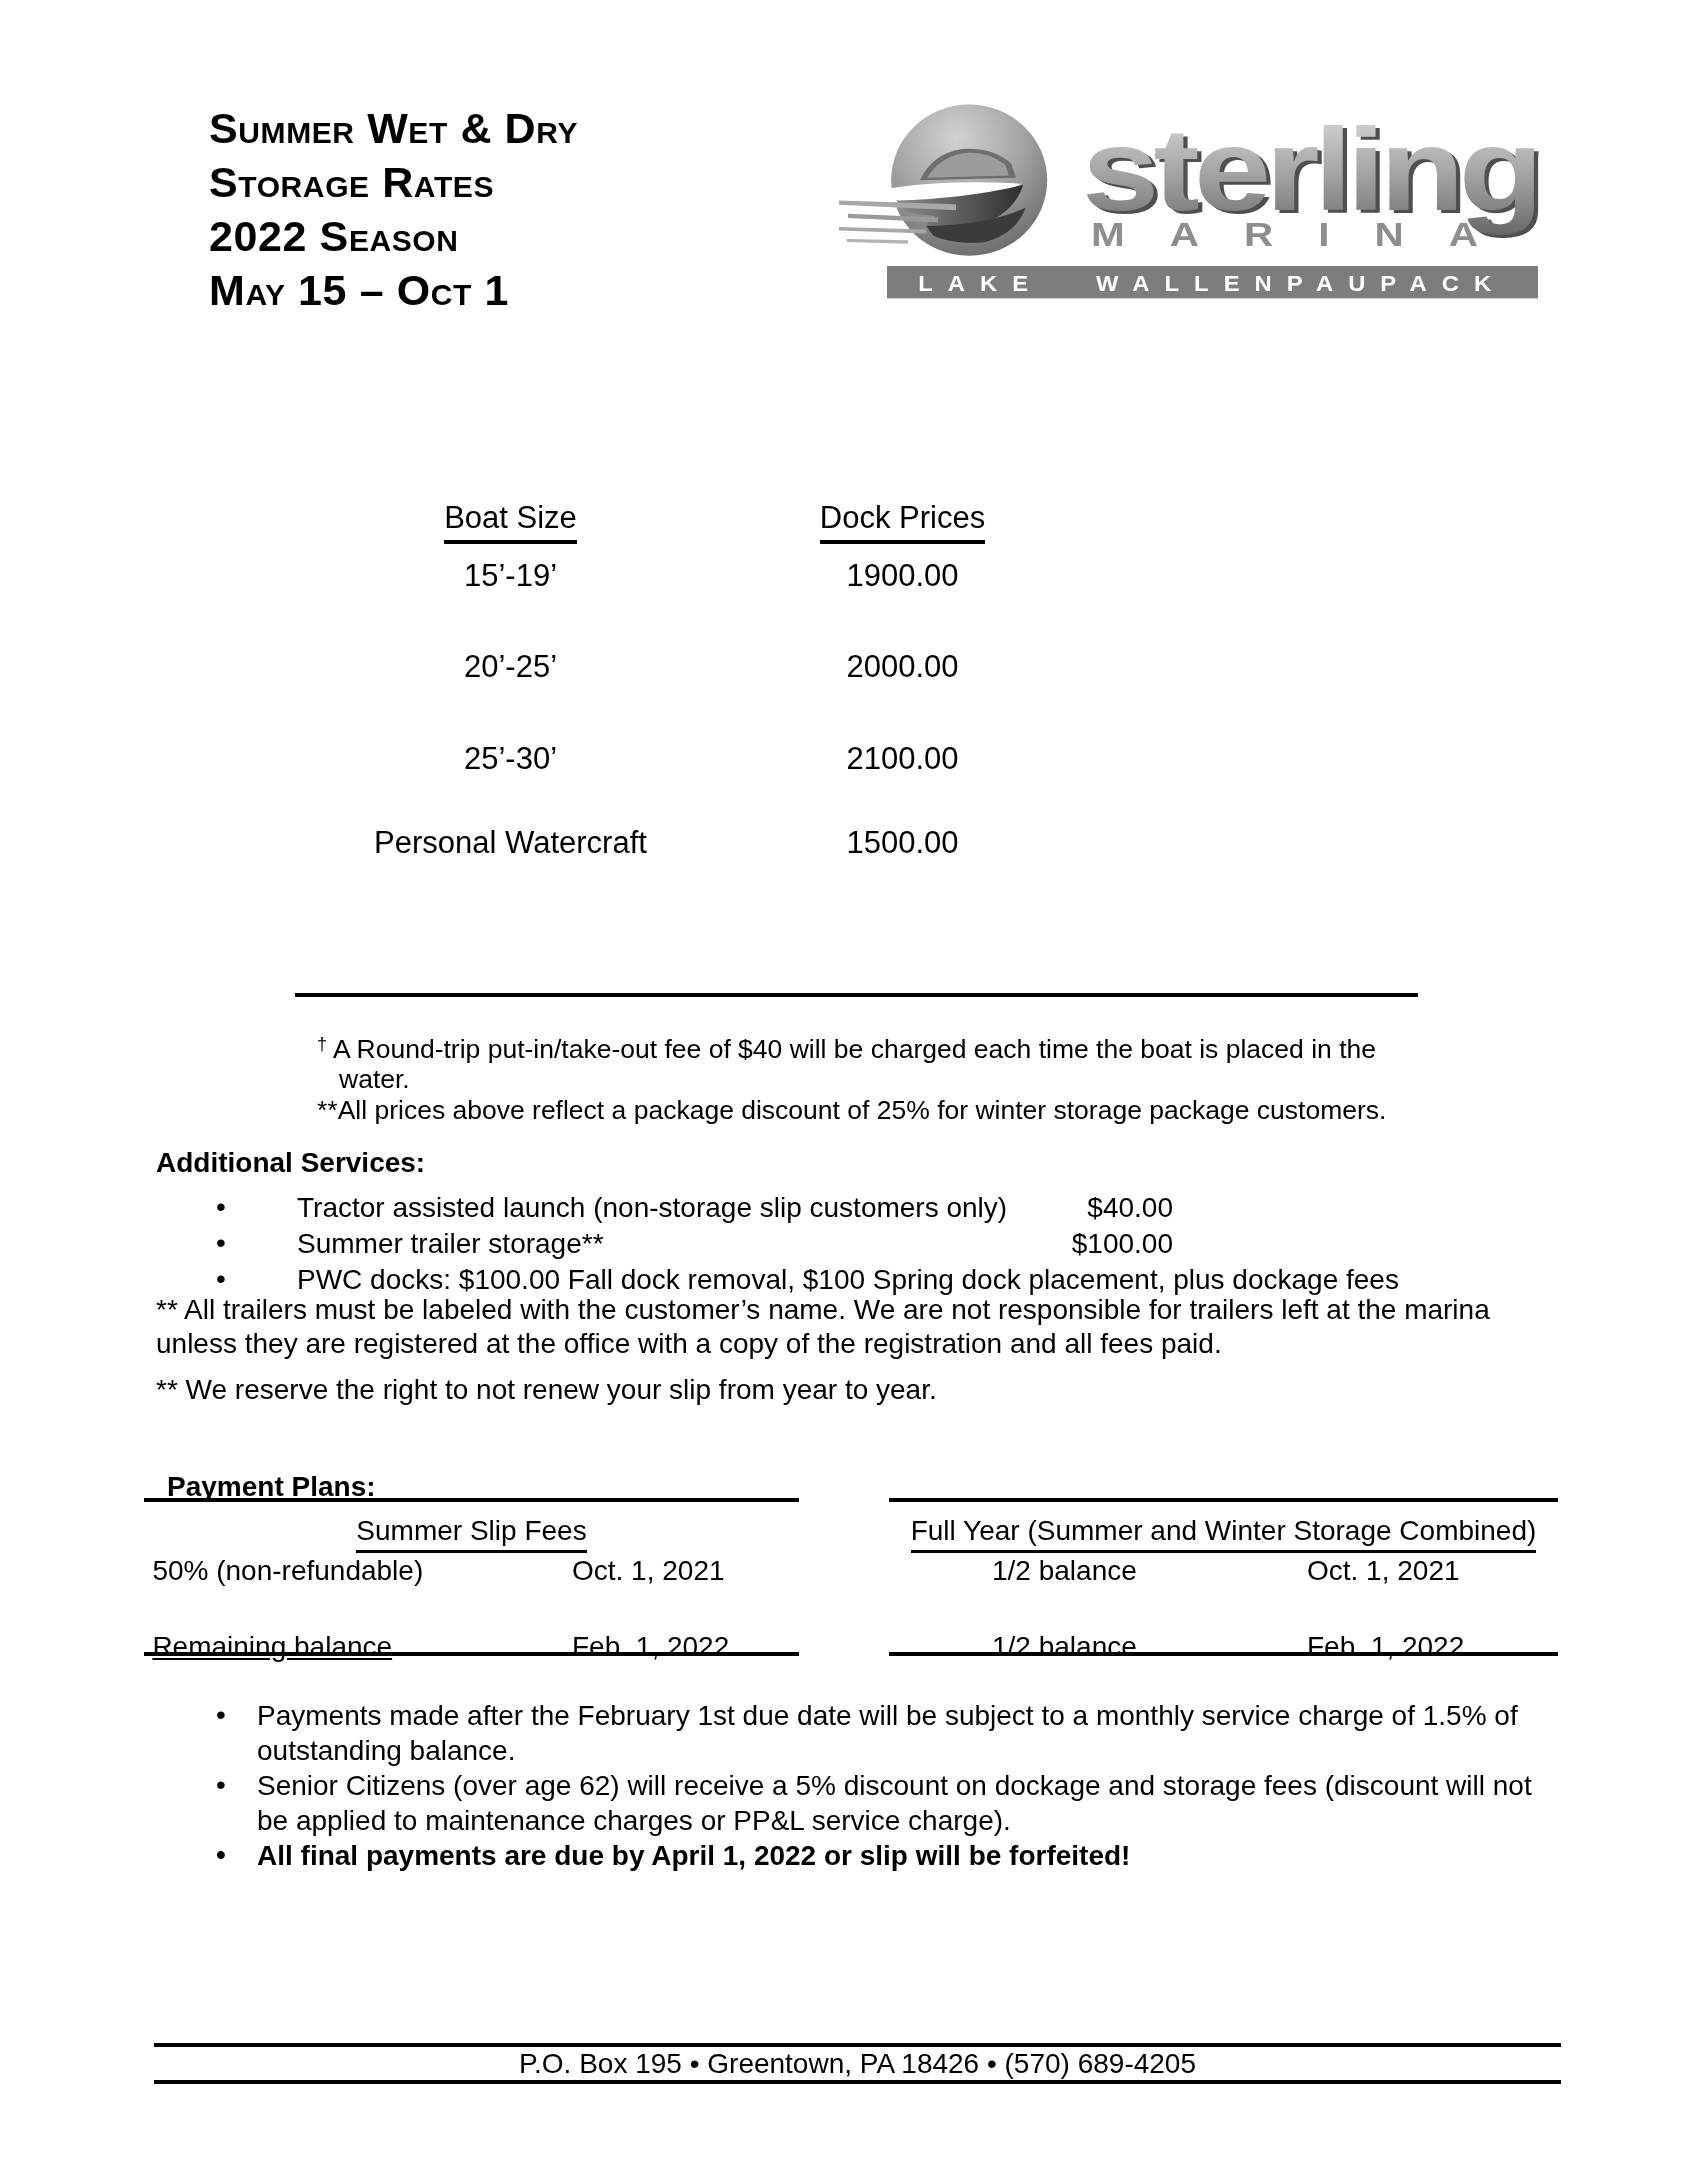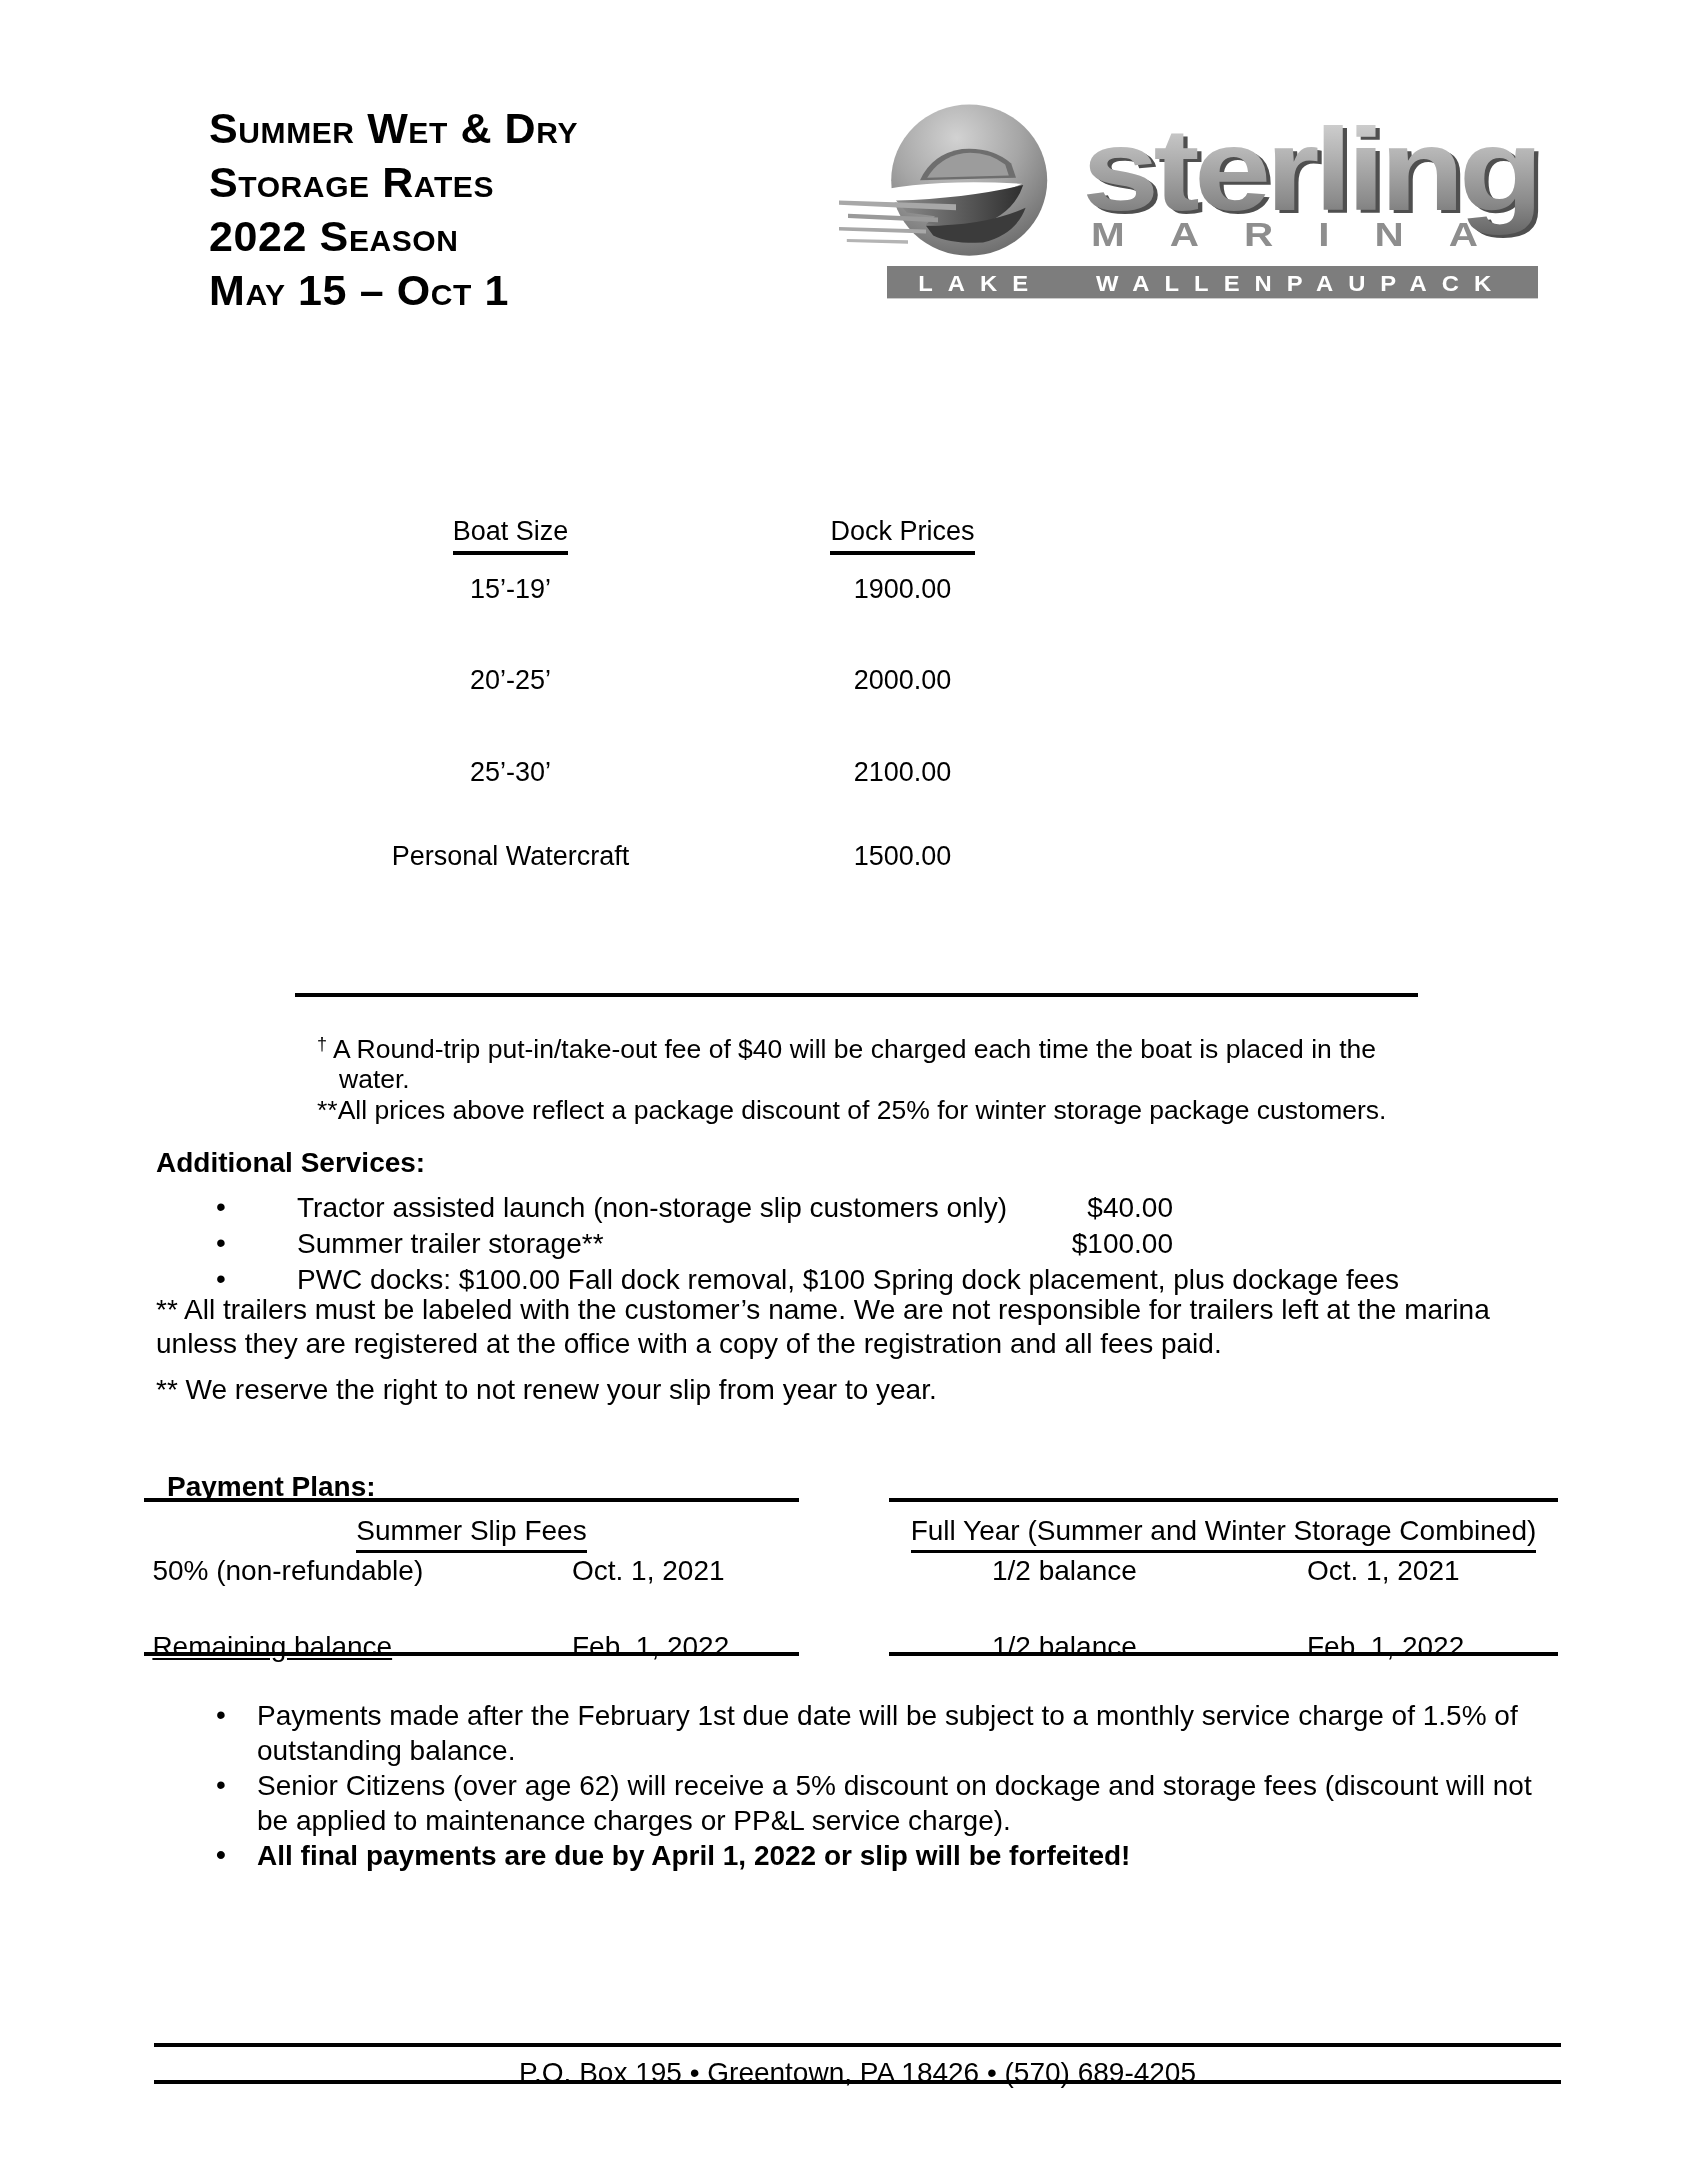--- a/index.html
+++ b/index.html
@@ -18,21 +18,21 @@
   .title-block {
     left: 209px; top: 101px; width: 601px;
     font-size: 43px; font-weight: 700; line-height: 54px;
     font-variant: small-caps; letter-spacing: 0.6px;
   }
   .logo-box { left: 835px; top: 83px; width: 740px; height: 228px; }
 
   
   .rates-cell {
     position: absolute; width: 313px; text-align: center;
-    font-size: 27px; white-space: nowrap; margin-top: 16px;
+    font-size: 31px; white-space: nowrap;
   }
   .col-size  { left: 354px; }
   .col-price { left: 746px; }
   .hdr-underline { border-bottom: 4.2px solid #000; padding-bottom: 4.8px; }
 
   
   .divider { background: #000; height: 4.2px; }
   .footnote {
     font-size: 26.5px; line-height: 30px; white-space: nowrap; margin-left: 16px;
   }
@@ -64,21 +64,21 @@
 
   
   .note-item { position: relative; font-size: 28px; line-height: 35px; }
   .note-dot { position: absolute; left: 60px; top: -0.6px; }
   .note-text { margin-left: 101px; white-space: nowrap; }
   .note-bold { font-weight: 700; }
 
   
   .footer-rule { background: #000; height: 4.2px; }
   .footer-text {
-    text-align: center; font-size: 28px; line-height: 31px; white-space: nowrap; margin-top: 9px;
+    text-align: center; font-size: 28px; line-height: 31px; white-space: nowrap;
   }
 </style>
 </head>
 <body>
 
 <div class="page">
 
   <div class="abs title-block">
     <div>Summer Wet &amp; Dry</div>
     <div>Storage Rates</div>

